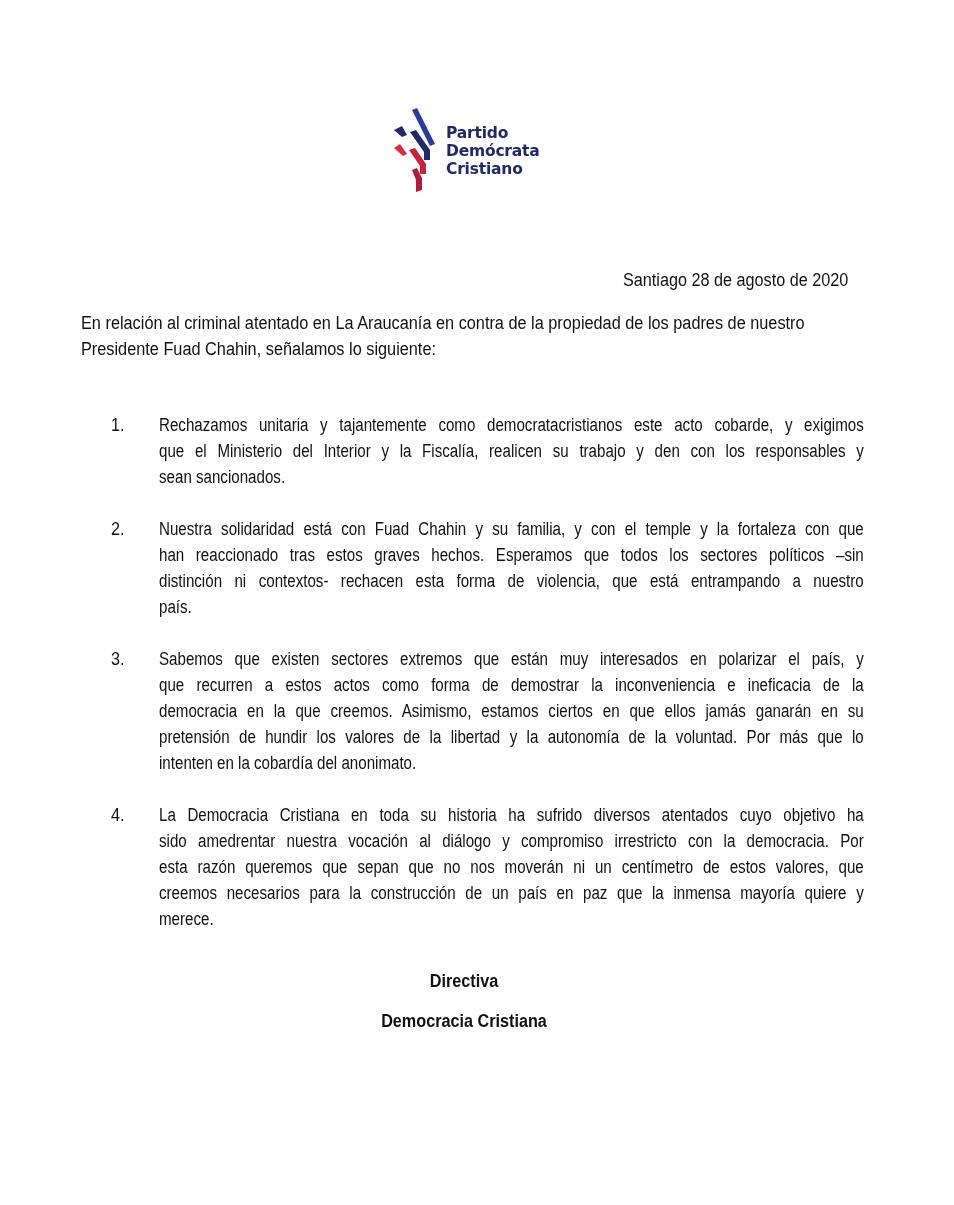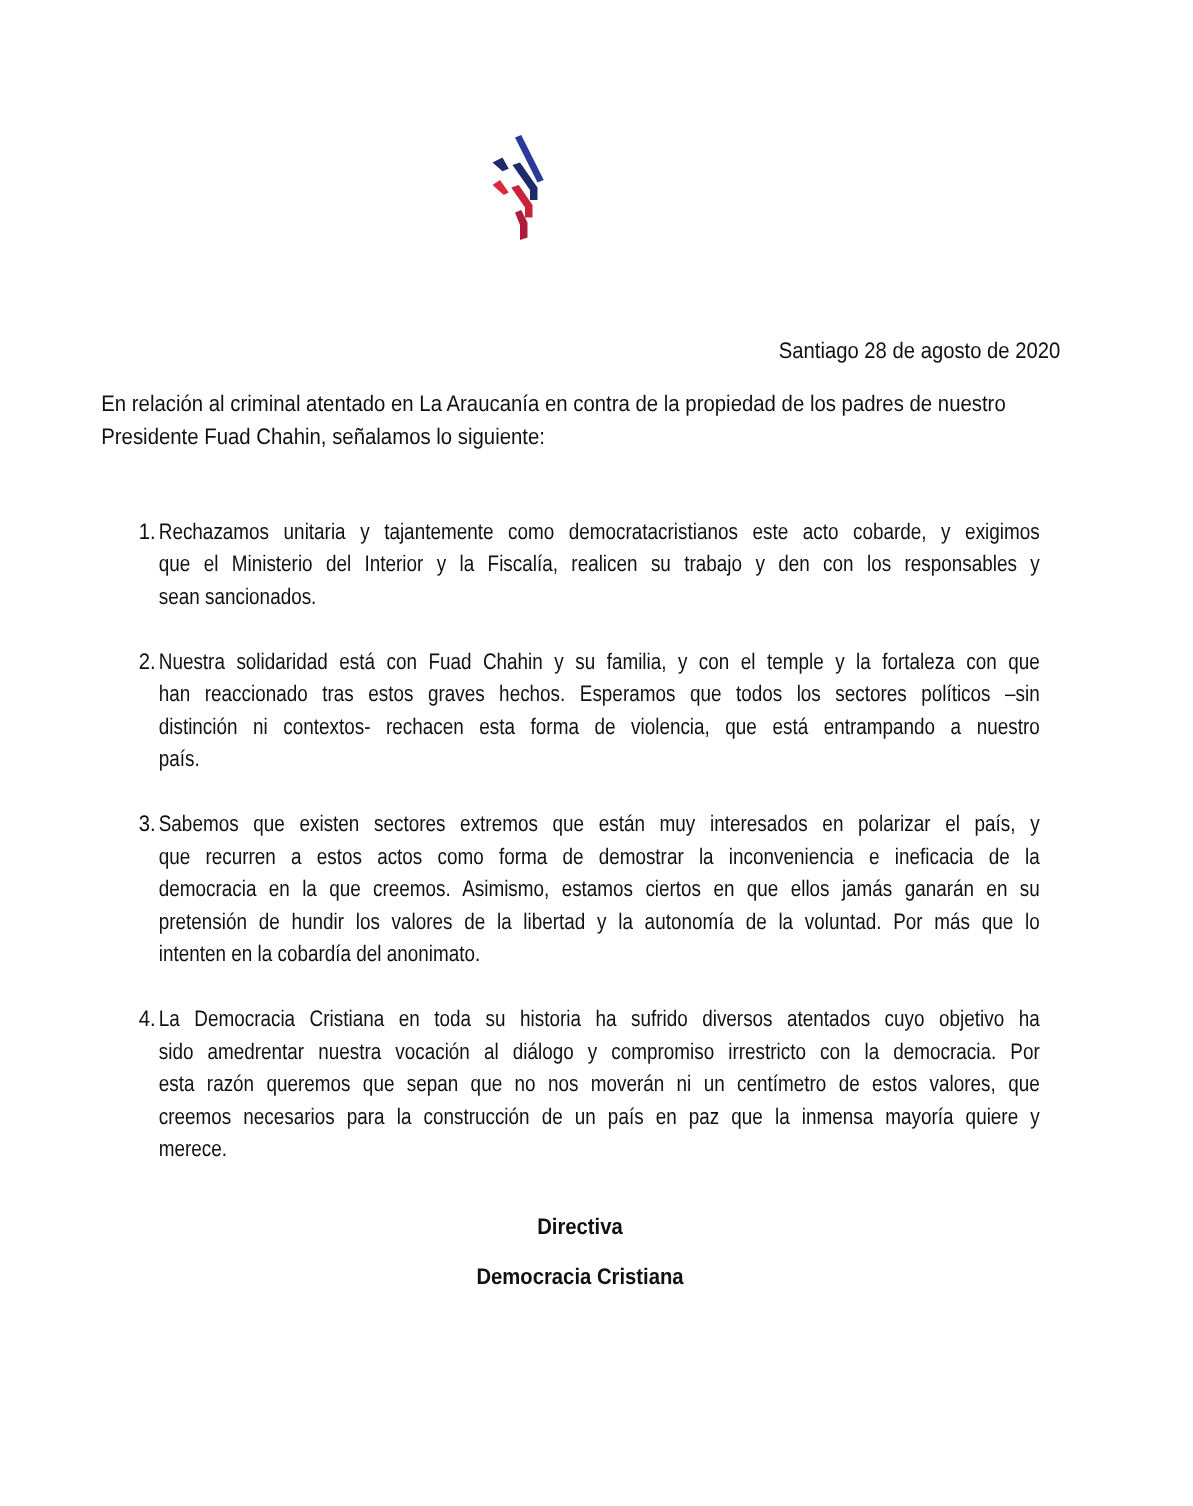--- a/index.html
+++ b/index.html
@@ -75,21 +75,21 @@
     .item-num {
       position: absolute;
       left: 0;
       top: 0;
       font-size: 18px;
       line-height: 26px;
       transform: scaleX(0.9);
       transform-origin: left top;
     }
     .item-body {
-      margin-left: 16px;
+      margin-left: 48px;
       width: 705px;
     }
     .line {
       font-size: 18px;
       line-height: 26px;
       white-space: nowrap;
       transform: scaleX(0.84);
       transform-origin: left top;
       width: 839px;
       text-align: justify;
@@ -123,20 +123,25 @@
     <polygon points="4,22 12,18 17,27 12,29" fill="#1f2a6b"></polygon>
 
     <polygon points="20,24 26,22 40,42 40,52 34,52 34,44" fill="#1f2a6b"></polygon>
 
     <polygon points="4,40 10,36 17,46 13,48" fill="#d92b3a"></polygon>
 
     <polygon points="19,42 25,40 36,56 36,66 30,66 30,58" fill="#c8233a"></polygon>
 
     <polygon points="22,62 27,60 32,70 32,82 26,84 26,72" fill="#b01d3a"></polygon>
   </svg>
+  <div class="logo-text">
+    <div>Partido</div>
+    <div>Demócrata</div>
+    <div>Cristiano</div>
+  </div>
 </div>
 
 <div class="date">Santiago 28 de agosto de 2020</div>
 
 <div class="intro">
   <div>En relación al criminal atentado en La Araucanía en contra de la propiedad de los padres de nuestro</div>
   <div>Presidente Fuad Chahin, señalamos lo siguiente:</div>
 </div>
 
 <div class="list">

